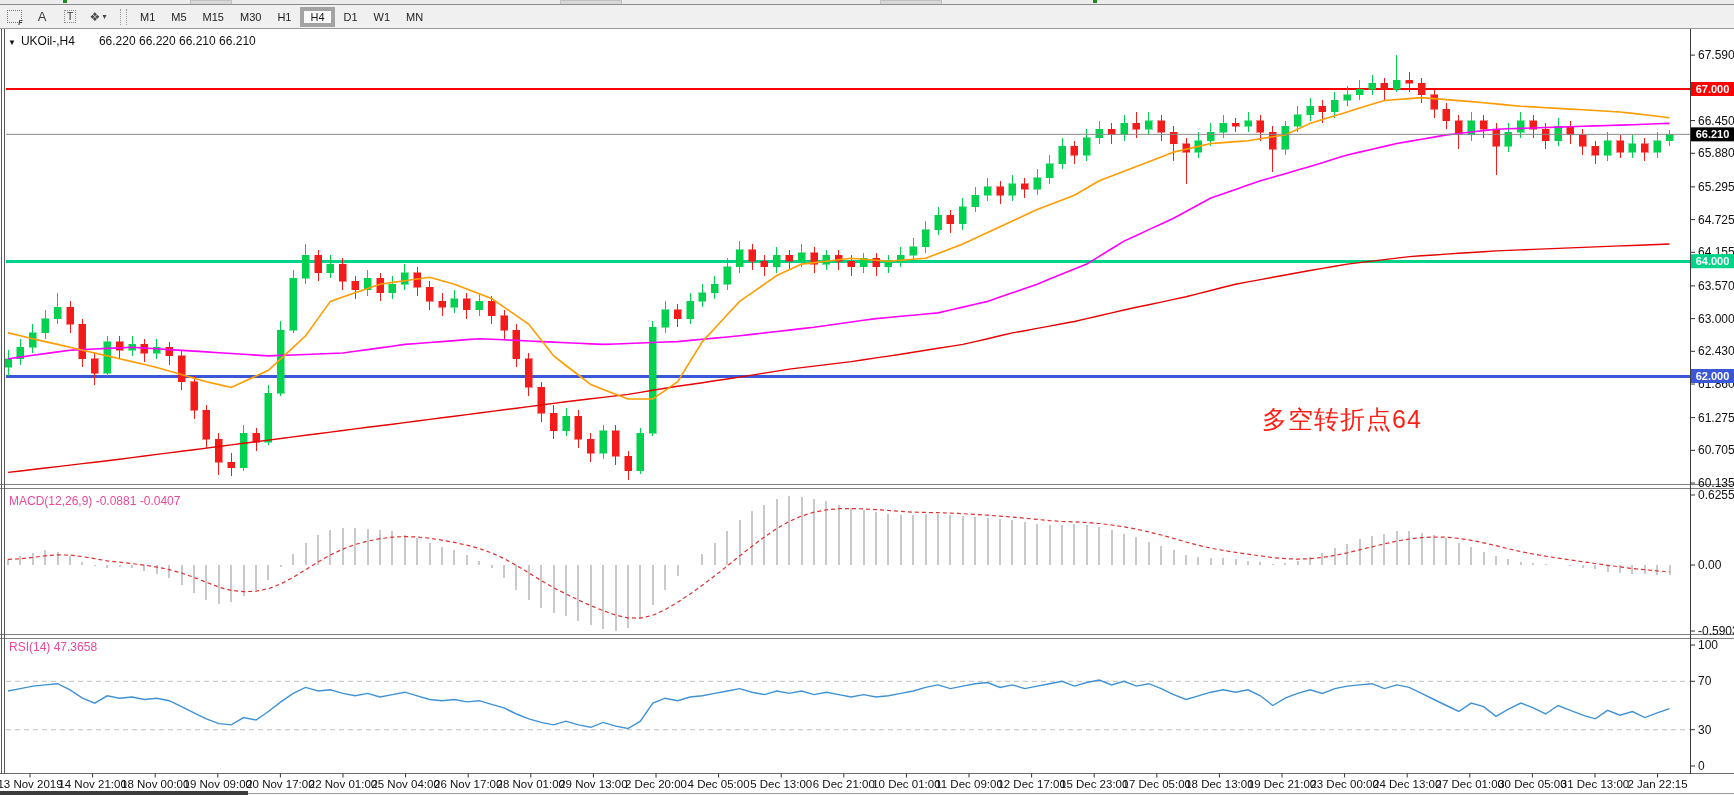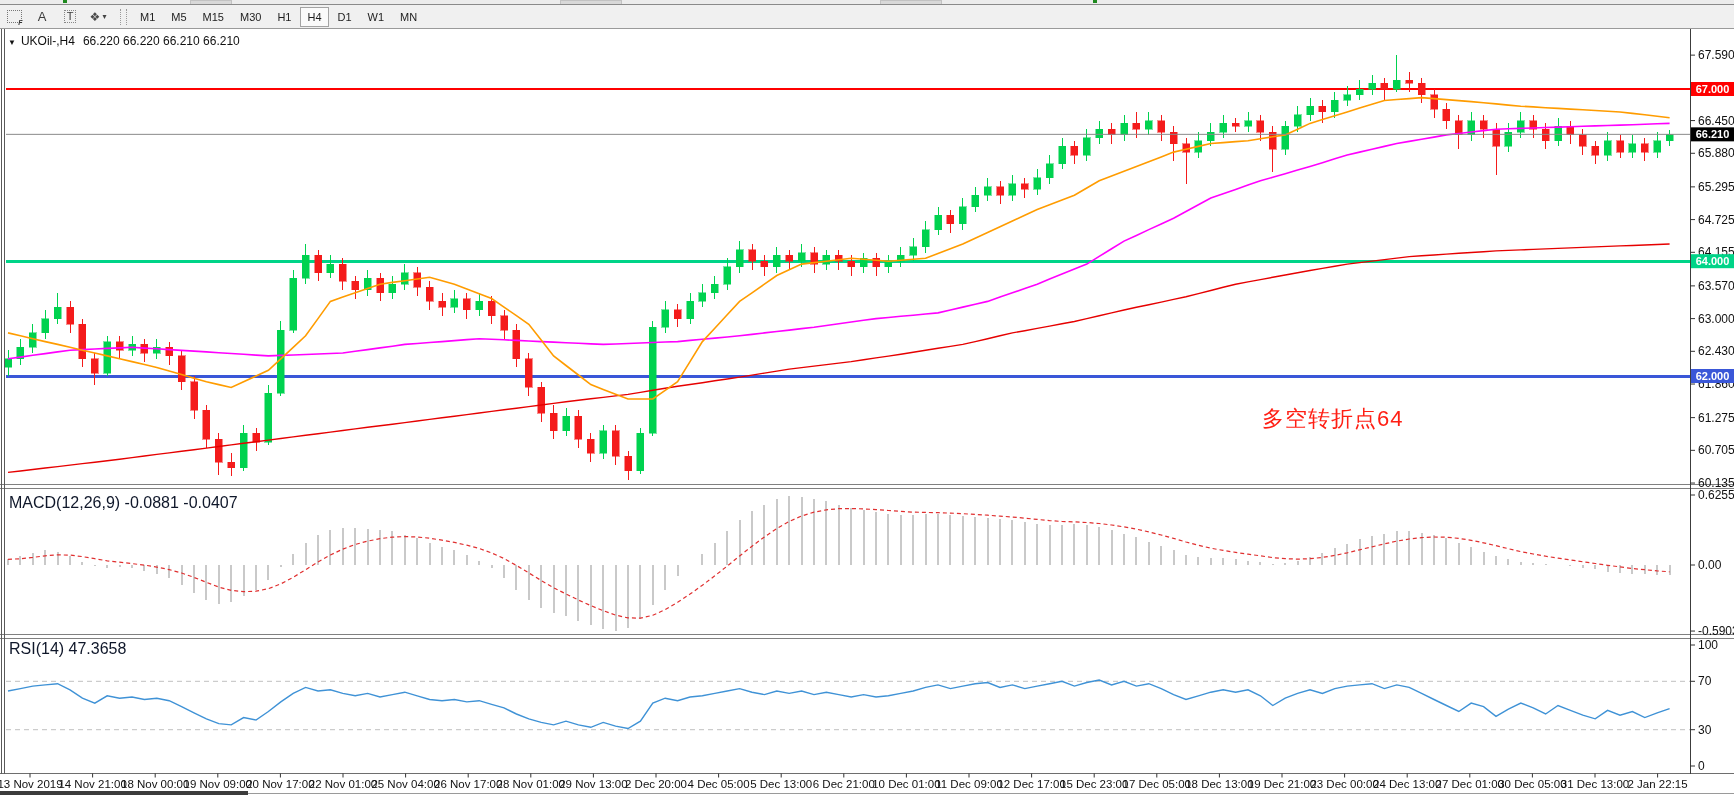--- a/index.html
+++ b/index.html
@@ -15,31 +15,31 @@
   .tool{position:relative;width:26px;height:20px;margin:0 1px;background:transparent;border:1px solid transparent;
     display:flex;align-items:center;justify-content:center;font-family:"Liberation Sans",sans-serif;cursor:pointer;padding:0;}
   .dotbox{width:13px;height:11px;border:1px dotted #777;display:inline-block;position:relative;}
   .dotbox b{position:absolute;right:-2px;bottom:-4px;font-size:7px;color:#333;font-weight:700;}
   .glyphA{font-size:13px;color:#3c3c3c;font-weight:400;}
   .glyphT{font-size:11px;color:#3c3c3c;border:1px dotted #888;padding:0 2px;line-height:11px;}
   .glyphS{font-size:12px;color:#4a4a4a;}
   .caret{font-size:8px;color:#444;margin-left:2px;}
   .tb-handle{width:5px;height:16px;margin:0 5px 0 8px;border-left:1px dotted #9a9a9a;border-right:1px dotted #9a9a9a;}
   .tfbtn{height:20px;margin:8px 1px;padding:0 6px;font-size:11px;color:#1d1d1d;background:transparent;border:1px solid transparent;cursor:pointer;font-family:"Liberation Sans",sans-serif;}
-  .tfbtn.active{background:#fafafa;border:1px solid #a3a3a3;}
+  .tfbtn.active{background:#fafafa;border:4px solid #a3a3a3;}
   
   .chart-area{position:absolute;left:0;top:28px;width:1734px;height:767px;background:#ffffff;border-top:1px solid #9a9a9a;box-sizing:border-box;}
   #chart-svg{position:absolute;left:0;top:0;}
   .chart-title{position:absolute;left:8px;top:5px;font-size:12px;color:#111;white-space:nowrap;}
   .chart-title .tri{font-size:8px;color:#111;margin-right:5px;cursor:pointer;}
-  .chart-title .q{margin-left:8px;}
-  .pane-label{position:absolute;left:9px;font-size:16px;color:#0f172a;white-space:nowrap;}
+  .chart-title .q{margin-left:24px;}
+  .pane-label{position:absolute;left:9px;font-size:12px;color:#ec4899;white-space:nowrap;}
   .pane-label.macd{top:465px;}
   .pane-label.rsi{top:611px;text-align:right;}
-  .annotation{position:absolute;left:1262px;top:374px;font-size:22px;line-height:32px;color:#ff1f14;font-weight:500;letter-spacing:1px;white-space:nowrap;pointer-events:none;}
+  .annotation{position:absolute;left:1262px;top:374px;font-size:25px;line-height:32px;color:#ff1f14;font-weight:500;letter-spacing:1px;white-space:nowrap;pointer-events:none;}
 </style>
 </head>
 <body>
 
 <div id="screen">
 
   <div class="top-strip">
     <span class="mark" style="left:63px;width:4px;"></span>
     <span class="btn" style="left:190px;width:40px;"></span>
     <span class="btn" style="left:560px;width:60px;"></span>

